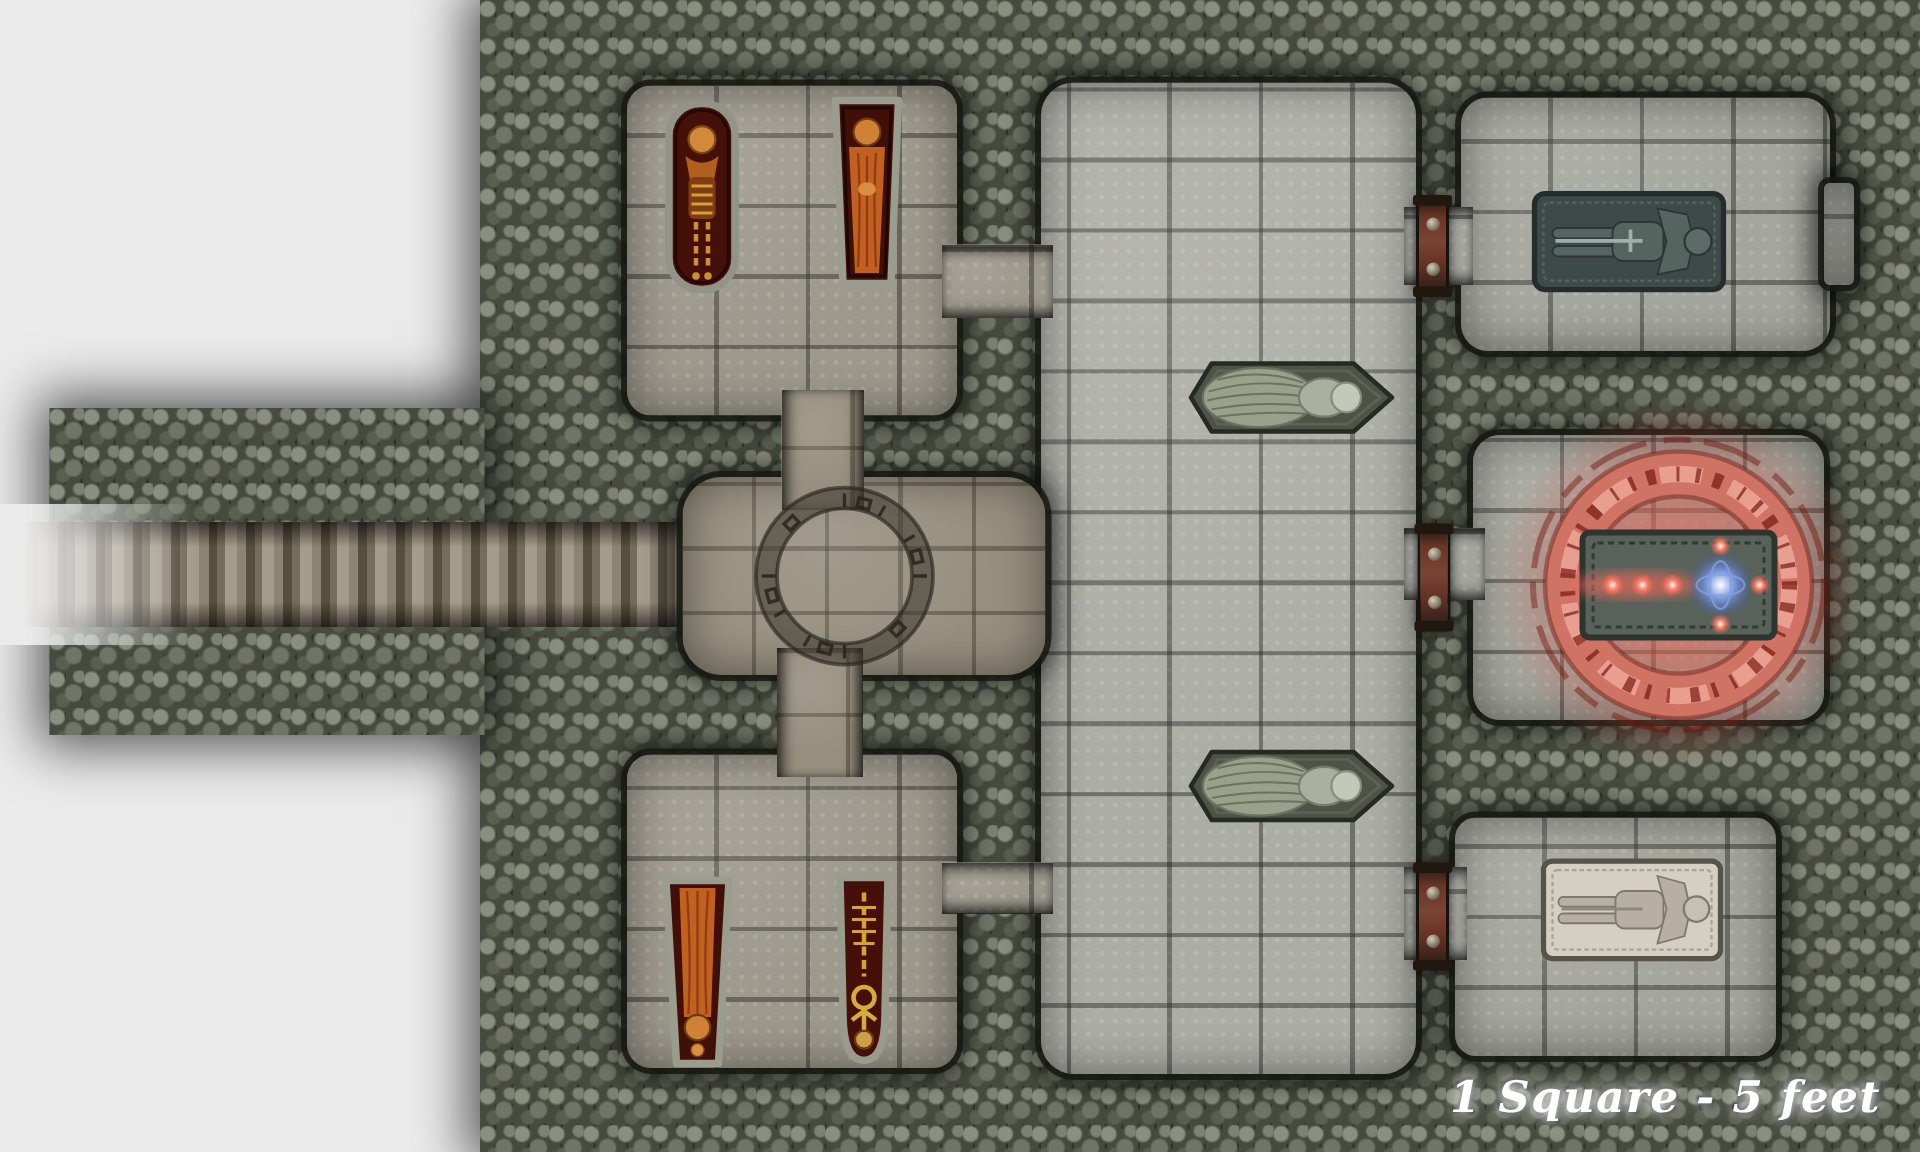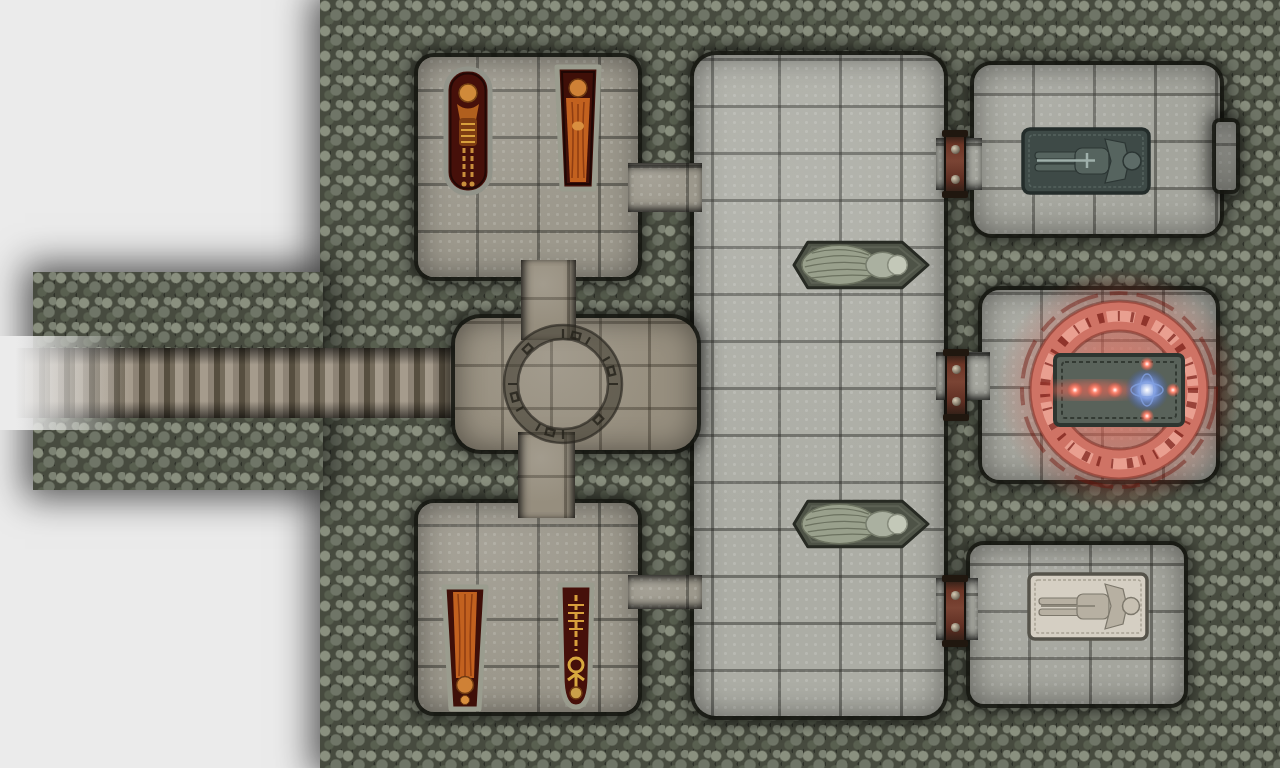--- a/index.html
+++ b/index.html
@@ -353,13 +353,14 @@
   </div>
   <div id="door-s" class="door">
     <span class="cap top"></span>
       <span class="stud"></span>
       <span class="stud"></span>
       <span class="cap bot"></span>
   </div>
 
   <div id="stairs-fade"></div>
 
+  <div id="scale-label">1 Square - 5 feet</div>
 </div>
 
 </body></html>

